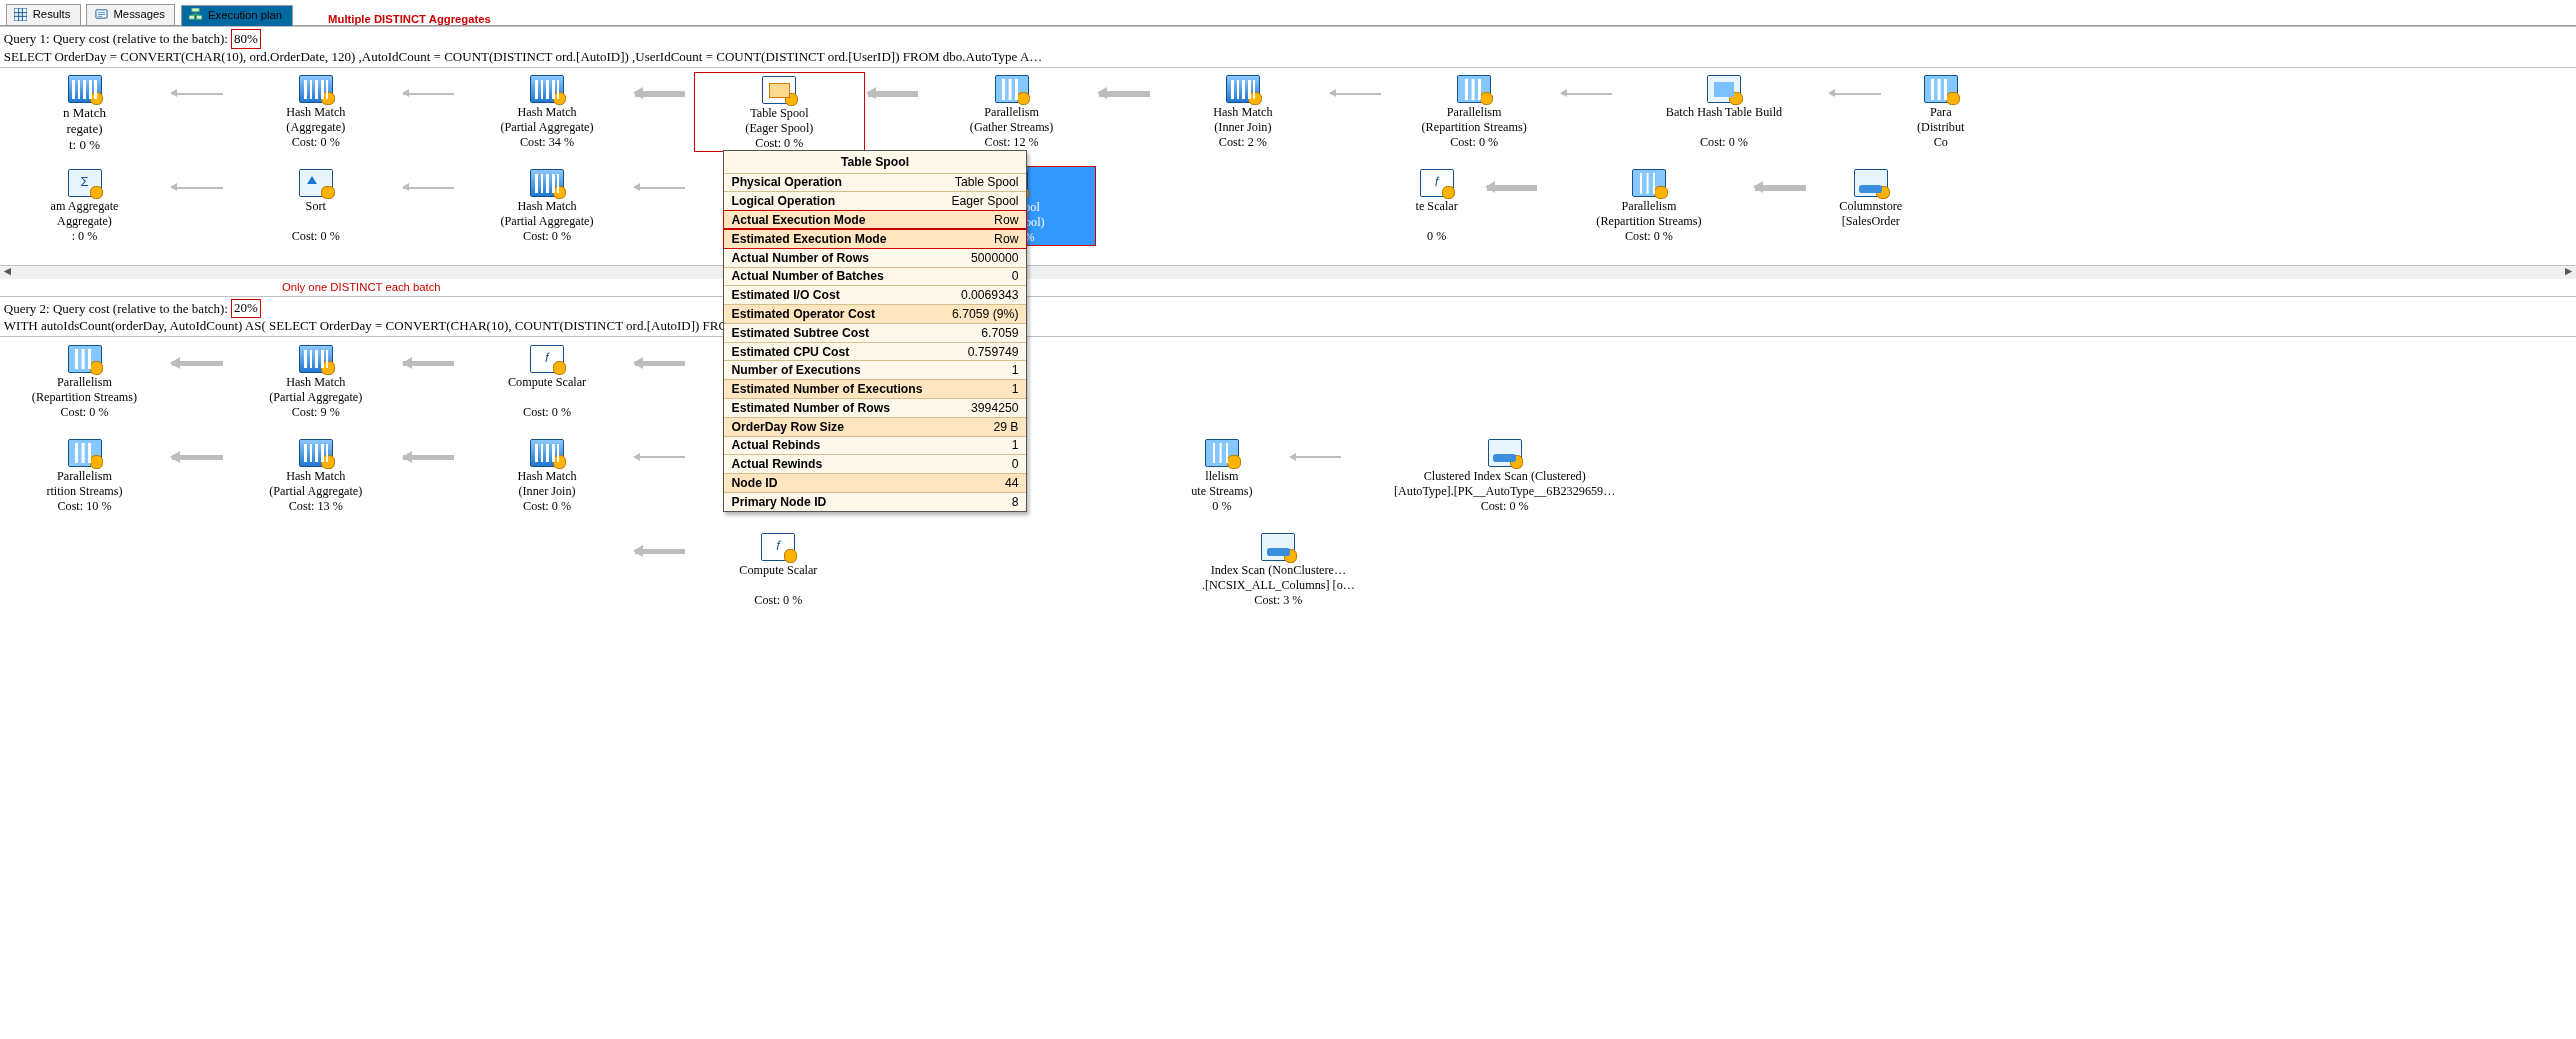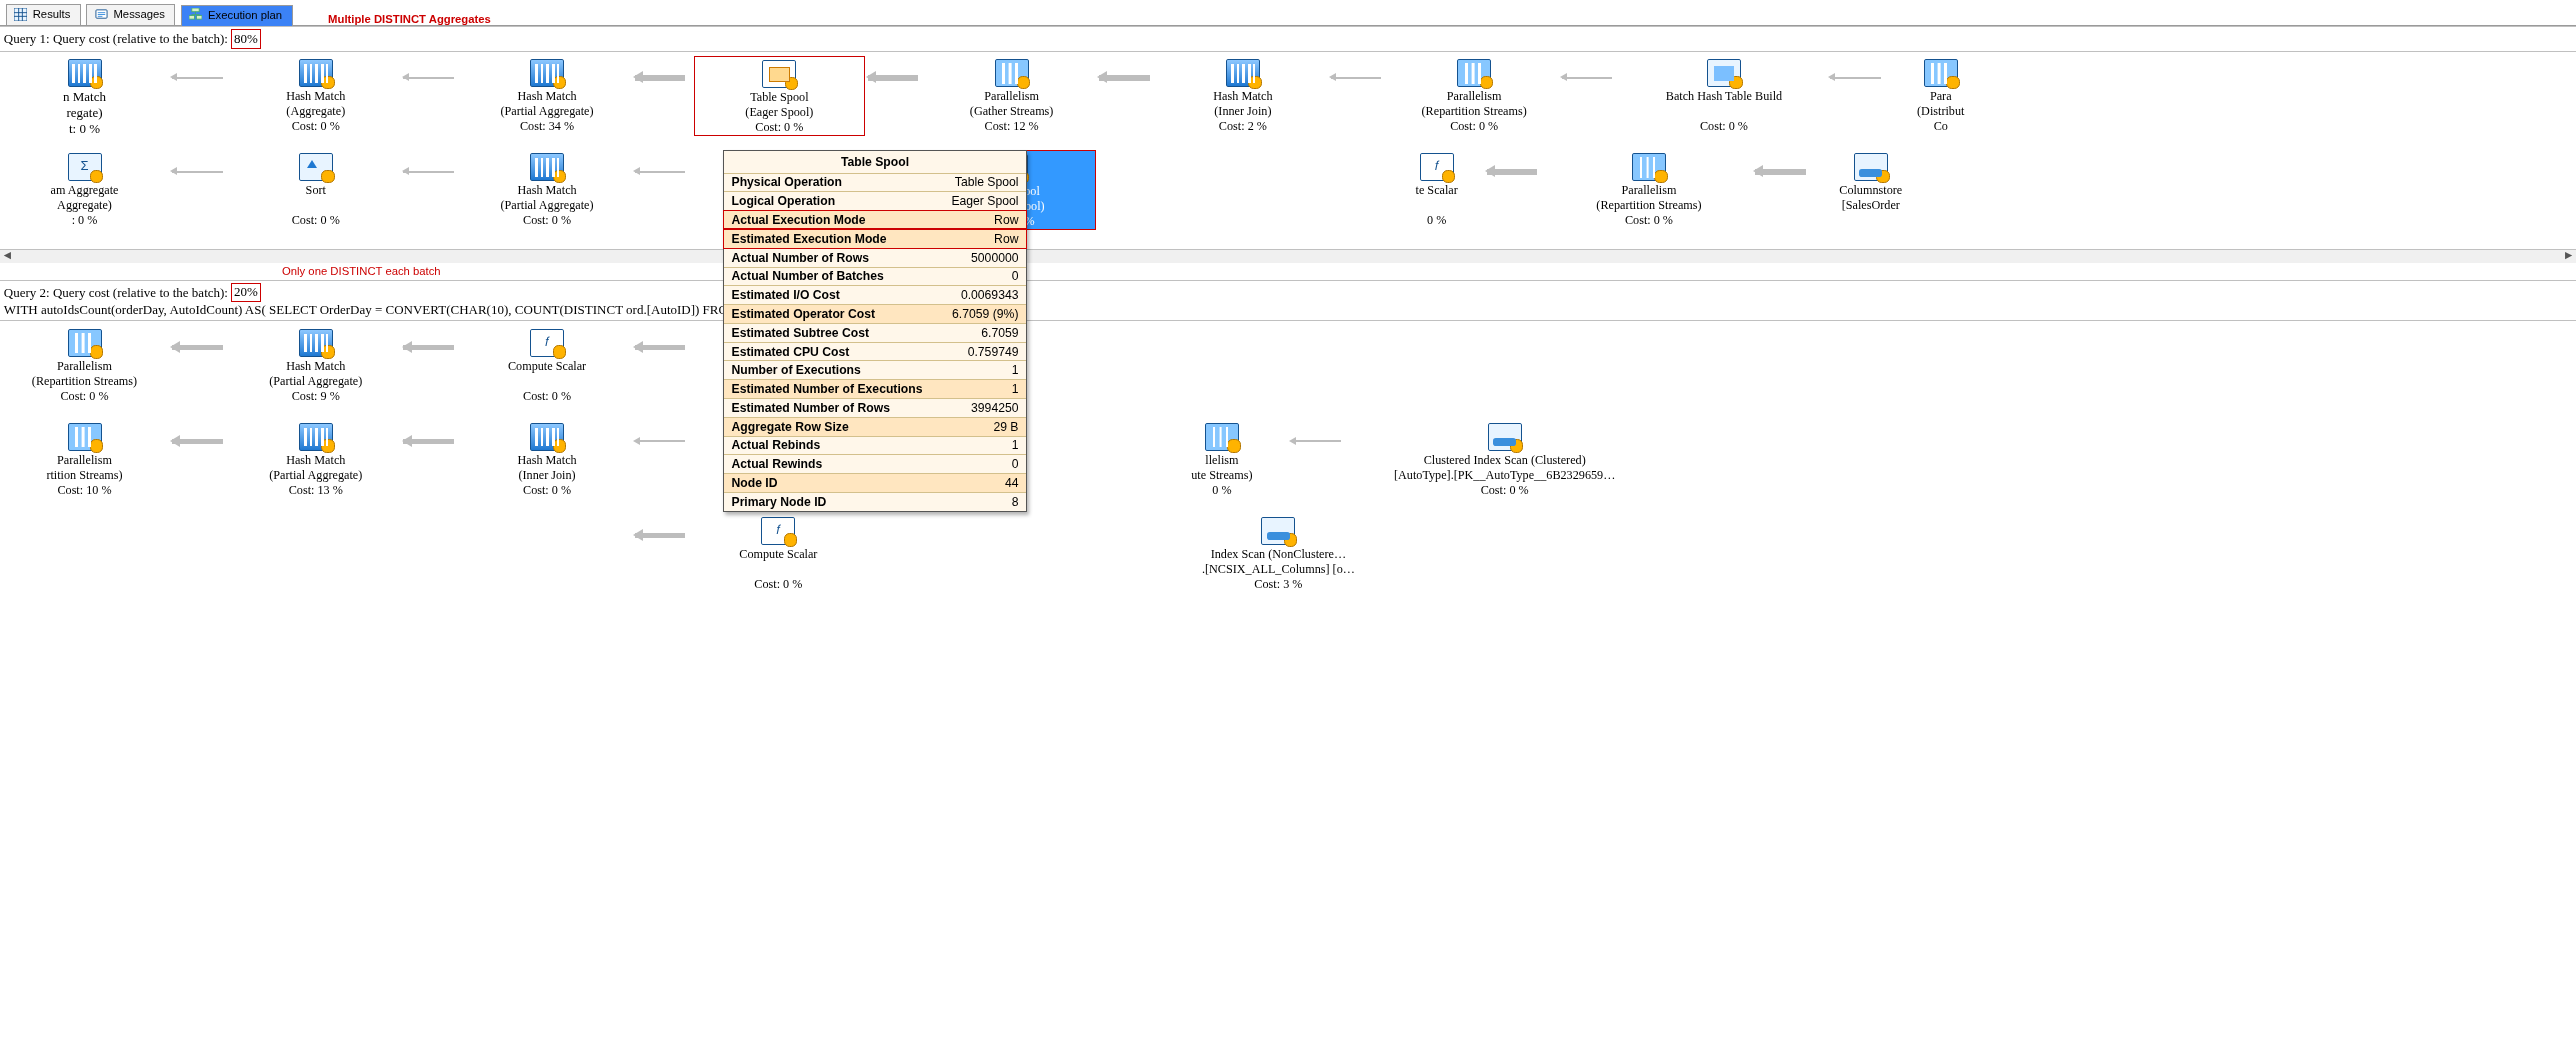--- a/index.html
+++ b/index.html
@@ -1,20 +1,20 @@
 <!DOCTYPE html>
 <html><head>
 <meta charset="utf-8">
 <style>
 html,body{margin:0;padding:0;font-family:"Segoe UI",Tahoma,sans-serif;font-size:11.3px;background:#fff;color:#000;}
 .mono{font-family:Liberation Serif, serif;font-size:13px;}
 
 .tabbar{display:flex;align-items:flex-end;gap:5.6px;padding:3.8px 5.6px 0 5.6px;border-bottom:0.9px solid #9a9a9a;background:#fff;}
 .tab{border:0.9px solid #9a9a9a;border-bottom:none;background:#f3f3f3;padding:2.8px 9.4px 4.7px 7.5px;display:flex;align-items:center;gap:5.6px;position:relative;justify-content:center;}
-.tab.active{background:#3b82f6;border-top:0.9px solid #9a9a9a;margin-bottom:-0.9px;}
+.tab.active{background:#0369a1;border-top:0.9px solid #9a9a9a;margin-bottom:-0.9px;}
 .tabico{width:13px;height:13px;display:inline-block;}
 .tabann{color:#c00;font-weight:bold;margin-left:30px;font-size:11.3px;}
 
 .qhdr{background:#fff;border-top:0.9px solid #c0c0c0;border-bottom:0.9px solid #c0c0c0;padding:1.9px 3.8px;white-space:nowrap;overflow:hidden;}
 .redbox{border:0.9px solid #c00;padding:0.9px 1.9px;display:inline-block;}
 
 .plan{position:relative;width:100%;overflow:hidden;background:#fff;}
 .row{position:relative;height:94px;white-space:nowrap;}
 .op{display:inline-block;vertical-align:top;text-align:center;width:169px;position:relative;}
 .op .ico{width:32px;height:26px;margin:3.8px auto 1.9px auto;position:relative;display:block;}
@@ -90,20 +90,21 @@
         </svg>
     </span>
     <span>Execution plan</span>
   </div>
   <span class="tabann">Multiple DISTINCT Aggregates</span>
 </div>
 
 <div class="qhdr mono">
   <span>Query 1: Query cost (relative to the batch):</span>
   <span class="redbox">80%</span><br>
+  <span>SELECT OrderDay = CONVERT(CHAR(10), ord.OrderDate, 120) ,AutoIdCount = COUNT(DISTINCT ord.[AutoID]) ,UserIdCount = COUNT(DISTINCT ord.[UserID]) FROM dbo.AutoType A…</span>
 </div>
 
 <div class="plan" style="height:197px;">
 
   <div class="row" style="padding-top:3.8px;">
     <div class="op"><span class="ico hm">
           <span class="pl-ol"></span>
         </span>
       <div class="mono" style="font-size:13px;"><span>n Match</span><br><span>regate)</span><br><span>t: 0 %</span></div></div>
     <span class="arrow thin"></span>
@@ -330,21 +331,21 @@
         </tr>
         <tr class="hl">
           <td class="k">Estimated Number of Executions</td>
           <td class="v">1</td>
         </tr>
         <tr>
           <td class="k">Estimated Number of Rows</td>
           <td class="v">3994250</td>
         </tr>
         <tr class="hl">
-          <td class="k">Aggregate Row Size</td>
+          <td class="k">OrderDay Row Size</td>
           <td class="v">29 B</td>
         </tr>
         <tr>
           <td class="k">Actual Rebinds</td>
           <td class="v">1</td>
         </tr>
         <tr>
           <td class="k">Actual Rewinds</td>
           <td class="v">0</td>
         </tr>

